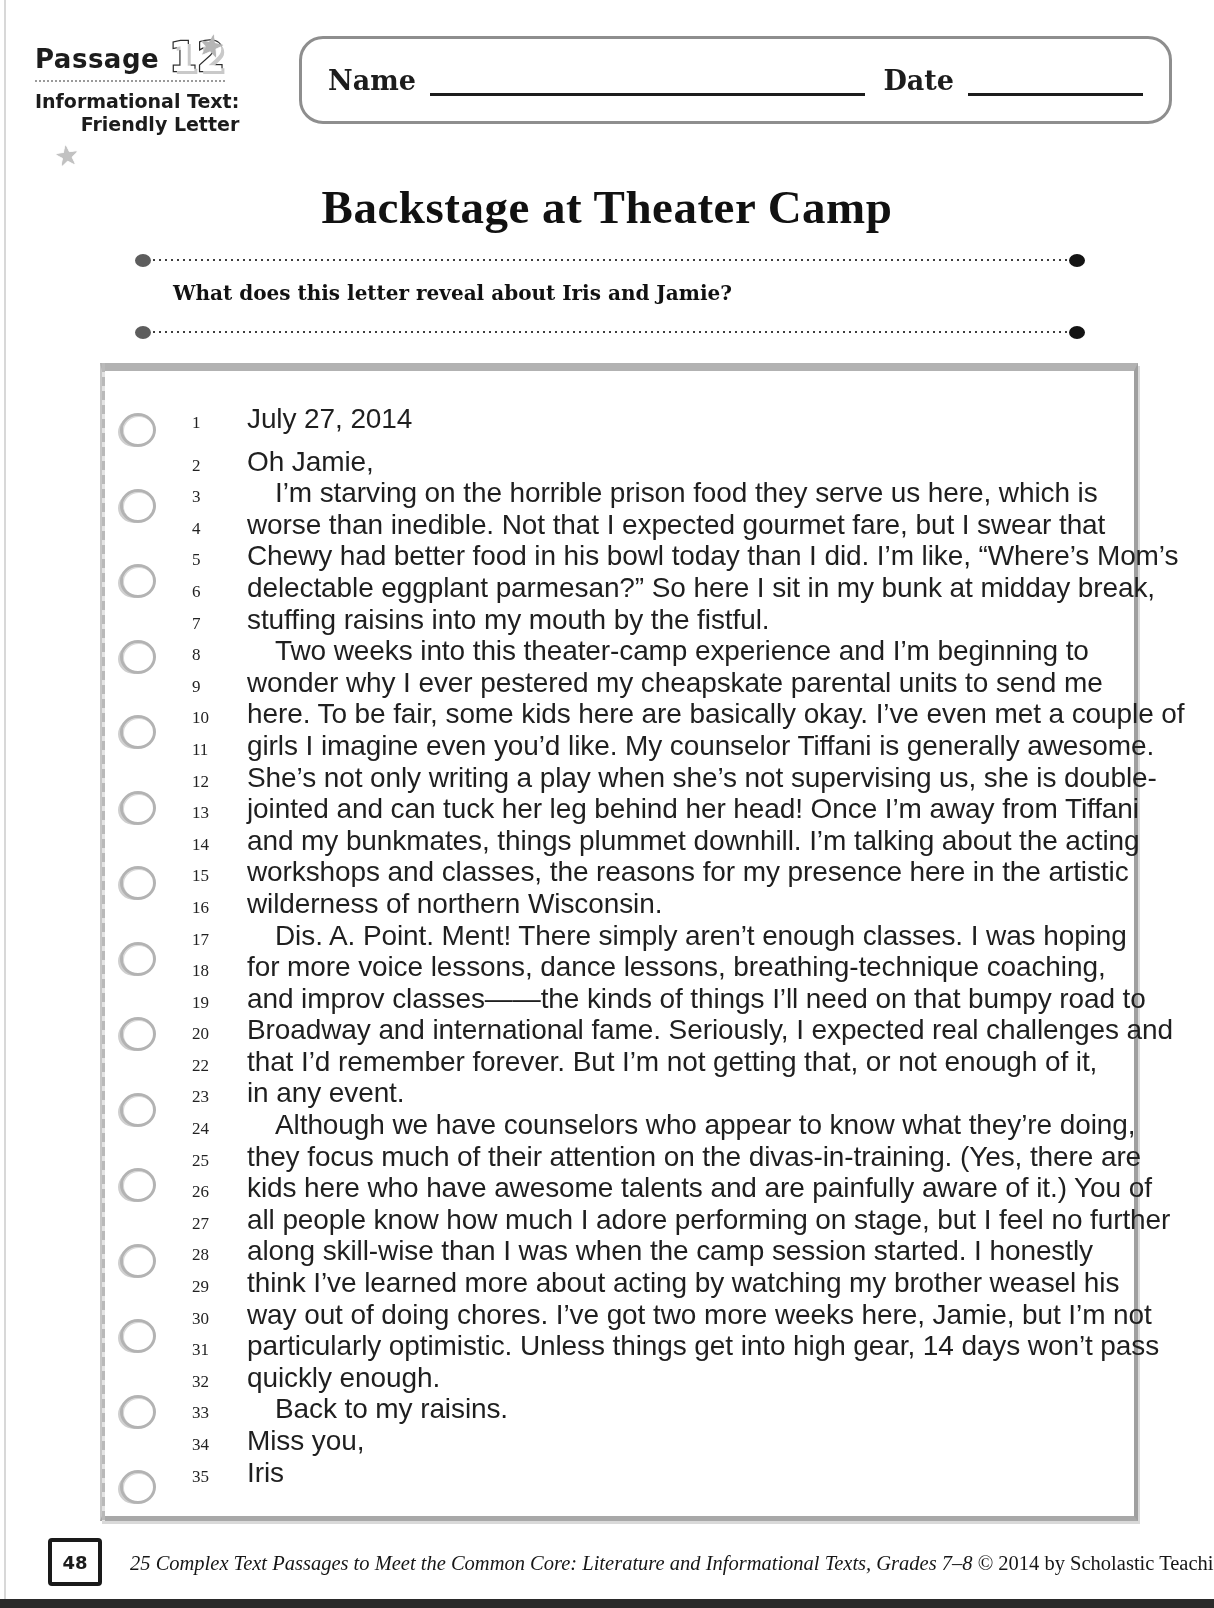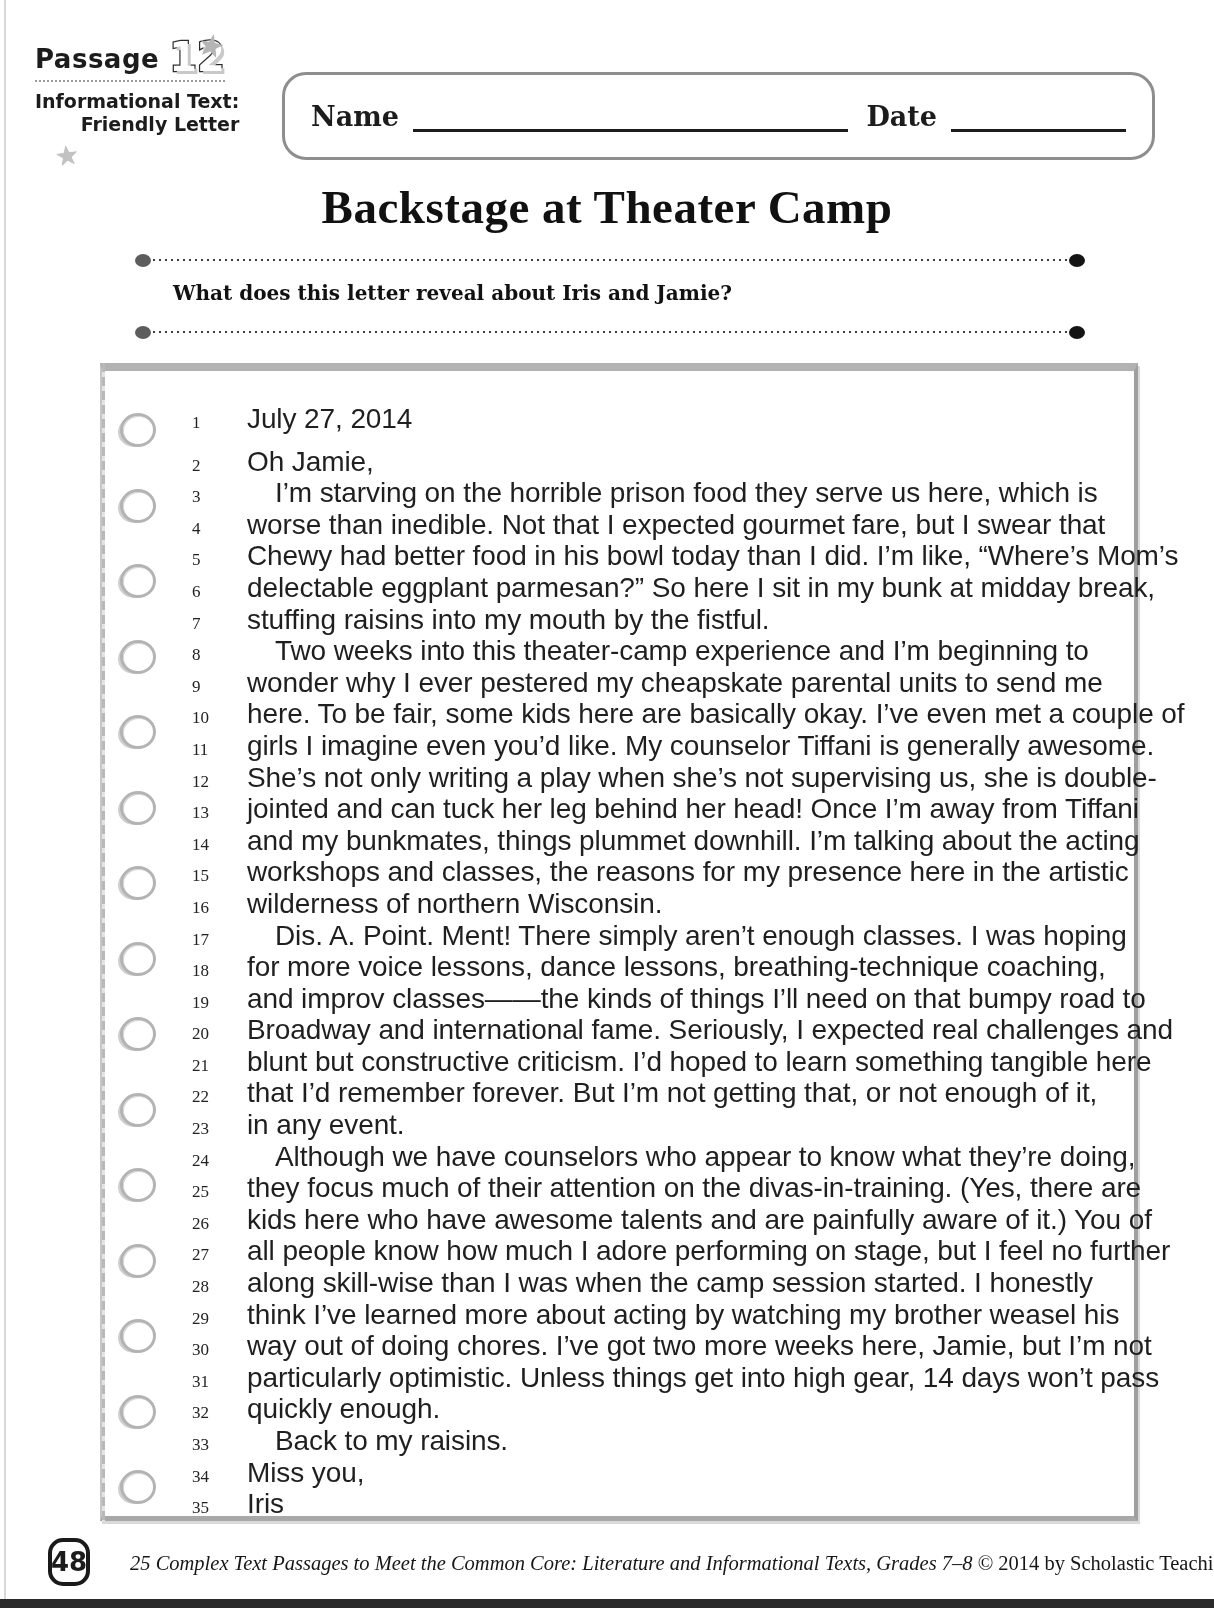--- a/index.html
+++ b/index.html
@@ -16,23 +16,23 @@
                   color:#ffffff; -webkit-text-stroke:2.5px #2b2b2b; paint-order:stroke fill;
                   text-shadow:3px 3px 0 #c9c9c9; margin-left:10px; vertical-align:-3px; }
   .passage-dots { position:absolute; left:35px; top:79px; width:190px; height:3px;
                   border-bottom:2px dotted #9a9a9a; }
   .subtitle { position:absolute; left:35px; top:90px; font-family:"DejaVu Sans", sans-serif;
               font-weight:bold; font-size:19px; line-height:23px; }
   .star { position:absolute; color:#b5b5b5; text-shadow:0 0 1px #a5a5a5; }
   .star1 { left:198px; top:28px; font-size:30px; transform:rotate(12deg); }
   .star2 { left:55px; top:140px; font-size:27px; transform:rotate(-8deg); color:#c2c2c2; }
 
-  .name-box { position:absolute; left:282px; top:36px; width:873px; height:88px;
+  .name-box { position:absolute; left:299px; top:36px; width:873px; height:88px;
               border:3px solid #8e8e8e; border-radius:24px; display:flex; align-items:center;
-              padding:0 26px; background:#fff;margin-top:36px; }
+              padding:0 26px; background:#fff; }
   .slab { font-family:"DejaVu Serif", serif; font-weight:bold; }
   .name-label, .date-label { font-size:27px; white-space:nowrap; }
   .blank-line { border-bottom:3px solid #1c1c1c; height:32px; }
   .name-line { flex:1 1 auto; margin:0 18px 0 14px; }
   .date-line { flex:0 0 175px; margin-left:14px; }
 
   
   .doc-title { position:absolute; left:0; top:180px; width:1214px; text-align:center;
                font-family:"Liberation Serif", serif; font-weight:bold; font-size:47px;
                letter-spacing:0.5px; color:#111; }
@@ -61,24 +61,24 @@
 
   .letter-lines { position:absolute; left:0; top:32px; width:100%; }
   .lrow { display:flex; align-items:baseline; height:31.6px; padding-left:90px; }
   .lnum { flex:0 0 55px; font-family:"Liberation Serif", serif; font-size:17px; color:#222; }
   .ltext { flex:1 1 auto; font-family:"Liberation Sans", sans-serif; font-size:28px;
            letter-spacing:-0.1px; white-space:nowrap; color:#1f1f1f; }
   .ltext.indent { padding-left:28px; }
   .lrow.gap { margin-bottom:11px; }
 
   
-  .page-badge { position:absolute; left:48px; top:1538px; width:42px; height:48px;
-                border:4px solid #1a1a1a; border-radius:15px; background:#fff;
+  .page-badge { position:absolute; left:48px; top:1538px; width:54px; height:48px;
+                border:4px solid #1a1a1a; border-radius:4px; background:#fff;
                 display:flex; align-items:center; justify-content:center;
-                font-family:"DejaVu Sans", sans-serif; font-weight:bold; font-size:26px; }
+                font-family:"DejaVu Sans", sans-serif; font-weight:bold; font-size:18px; }
   .citation { position:absolute; left:130px; top:1552px; width:1060px; text-align:center;
               font-family:"Liberation Serif", serif; font-size:20.5px; color:#161616; white-space:nowrap; }
   .citation .it { font-style:italic; }
 </style>
 </head>
 <body>
 
 <div class="page">
   <div class="scan-edge-left"></div>
 
@@ -189,24 +189,20 @@
           <span class="lnum">18</span>
           <span class="ltext">for more voice lessons, dance lessons, breathing-technique coaching,</span>
         </div>
         <div class="lrow">
           <span class="lnum">19</span>
           <span class="ltext">and improv classes——the kinds of things I’ll need on that bumpy road to</span>
         </div>
         <div class="lrow">
           <span class="lnum">20</span>
           <span class="ltext">Broadway and international fame. Seriously, I expected real challenges and</span>
-        </div>
-        <div class="lrow">
-          <span class="lnum">21</span>
-          <span class="ltext">blunt but constructive criticism. I’d hoped to learn something tangible here</span>
         </div>
         <div class="lrow">
           <span class="lnum">22</span>
           <span class="ltext">that I’d remember forever. But I’m not getting that, or not enough of it,</span>
         </div>
         <div class="lrow">
           <span class="lnum">23</span>
           <span class="ltext">in any event.</span>
         </div>
         <div class="lrow">

